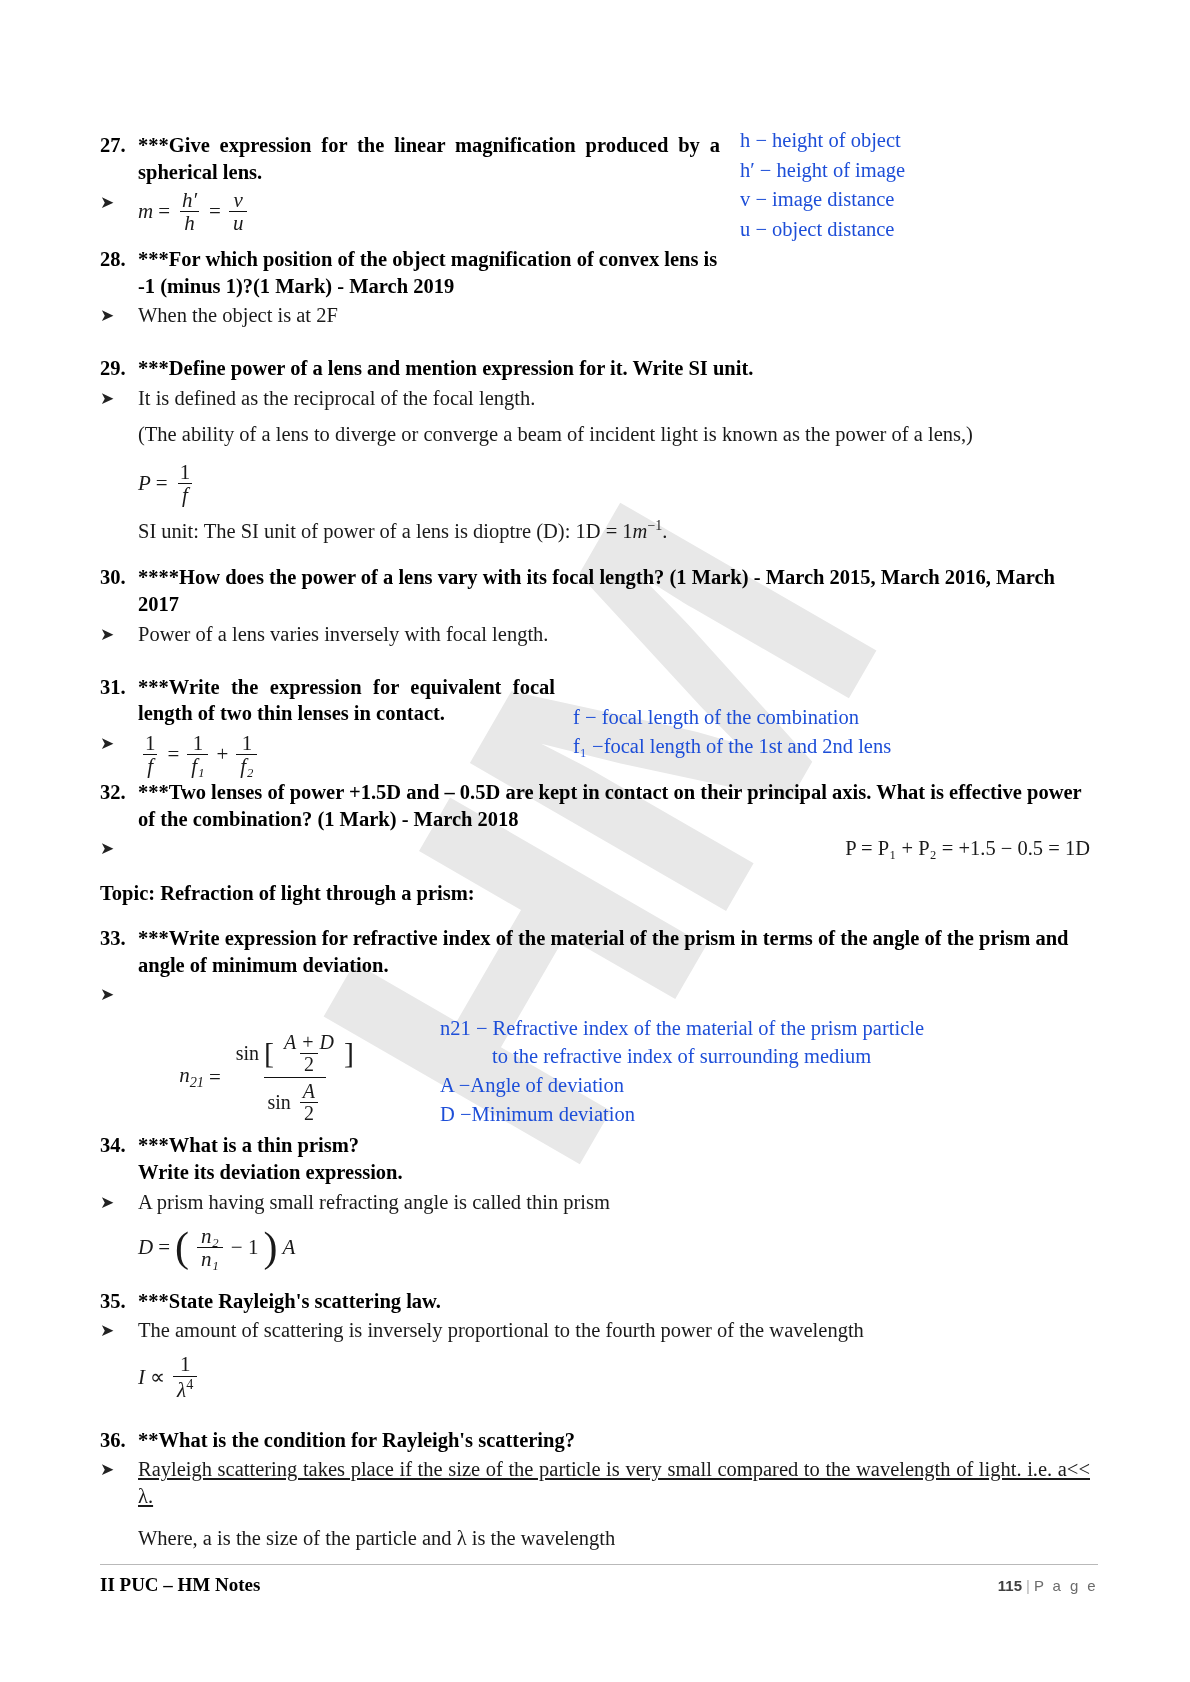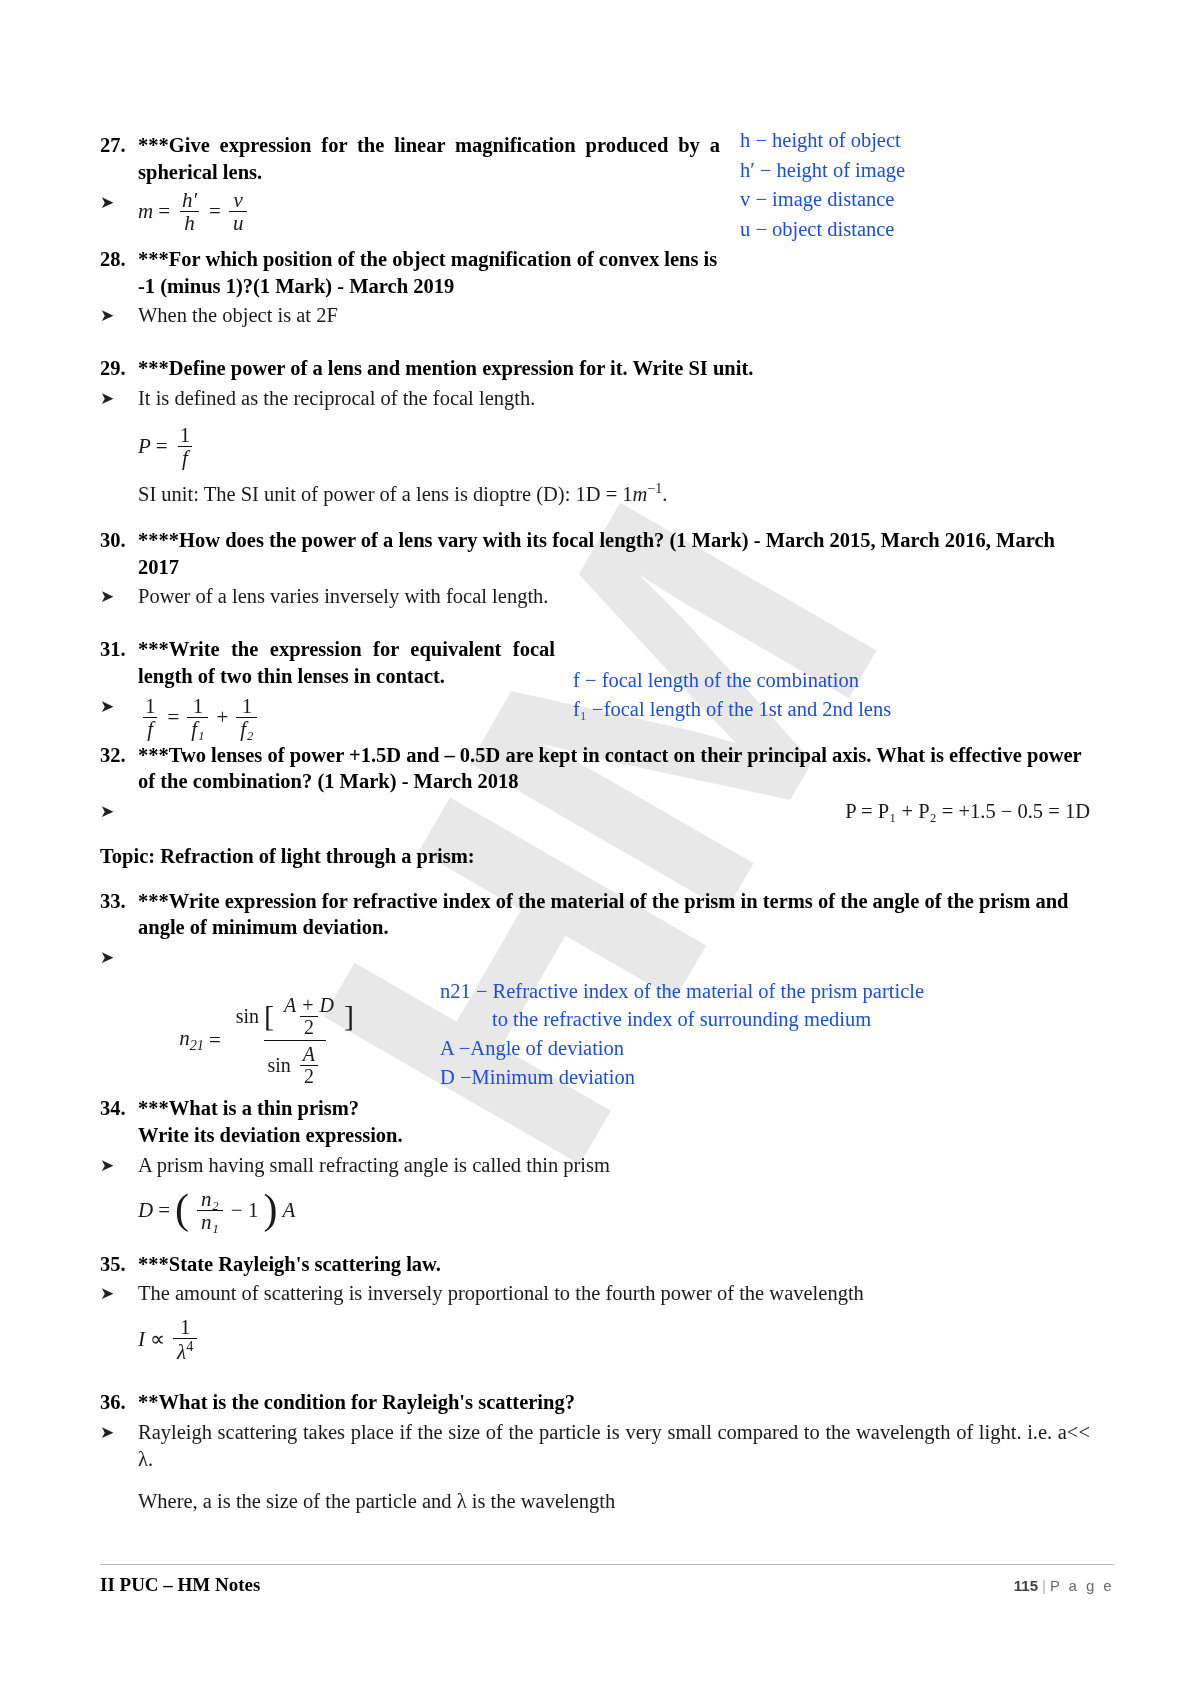--- a/index.html
+++ b/index.html
@@ -70,21 +70,21 @@
     margin-top: 3px;
   }
   .bullet-row .arrow {
     flex: 0 0 38px;
     font-family: "DejaVu Sans", sans-serif;
     font-size: 17px;
     color: #222;
     padding-top: 2px;
   }
   .bullet-row .btext { flex: 1 1 auto; }
-  .bullet-row.justify .btext { text-align: justify; }
+  .bullet-row.justify .btext { text-align: justify; text-decoration: underline; }
 
   .indent { margin-left: 38px; font-size: 20.5px; line-height: 1.42; }
 
   
   .math {
     font-family: "Liberation Serif", serif;
     font-style: italic;
     font-size: 21px;
     display: inline-flex;
     align-items: center;
@@ -110,21 +110,21 @@
     font-size: 20.5px;
     line-height: 1.44;
     color: #1d4ed8;
     white-space: nowrap;
   }
   .defs .dline { display: block; }
 
   
   .footer {
     position: absolute;
-    left: 100px; right: 76px;
+    left: 100px; right: 92px;
     bottom: 86px;
     border-top: 1.3px solid #b9b9b9;
     padding-top: 9px;
     display: flex;
     justify-content: space-between;
     align-items: baseline;
     z-index: 3;
   }
   .footer .fleft {
     font-family: "Liberation Serif", serif;
@@ -204,20 +204,21 @@
 
     <div>
       <div class="q">
         <span class="num">29.</span>
         <span class="qtext">***Define power of a lens and mention expression for it. Write SI unit.</span>
       </div>
       <div class="bullet-row">
         <span class="arrow">➤</span>
         <span class="btext">It is defined as the reciprocal of the focal length.</span>
       </div>
+      <div class="indent" style="margin-top:8px; max-width:880px;">(The ability of a lens to diverge or converge a beam of incident light is known as the power of a lens,)</div>
       <div class="indent" style="margin-top:12px;">
         <span class="math">
           <span>P</span>
           <span class="rom">=</span>
           <span class="frac">
             <span class="nu rom">1</span>
             <span class="de">f</span>
           </span>
         </span>
       </div>

